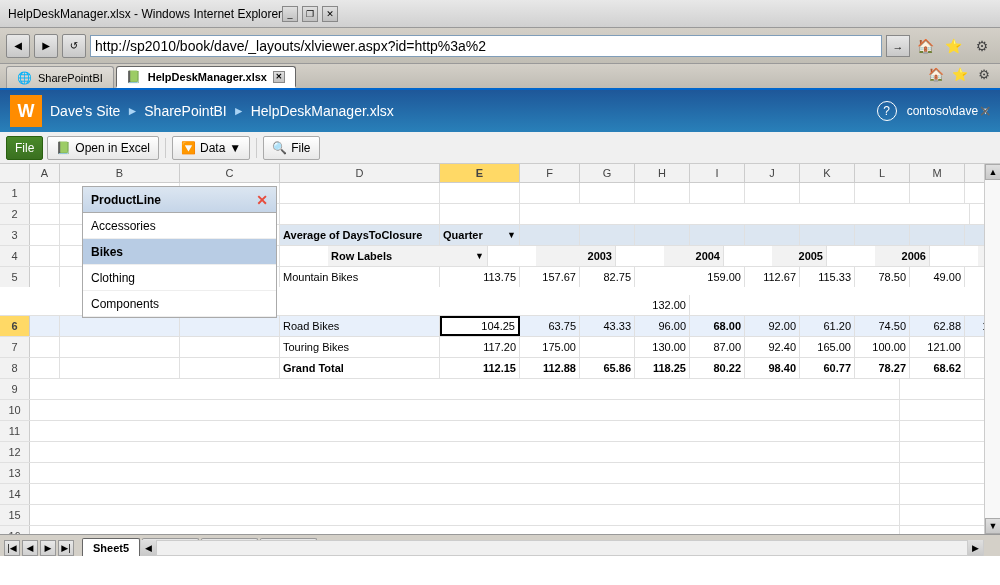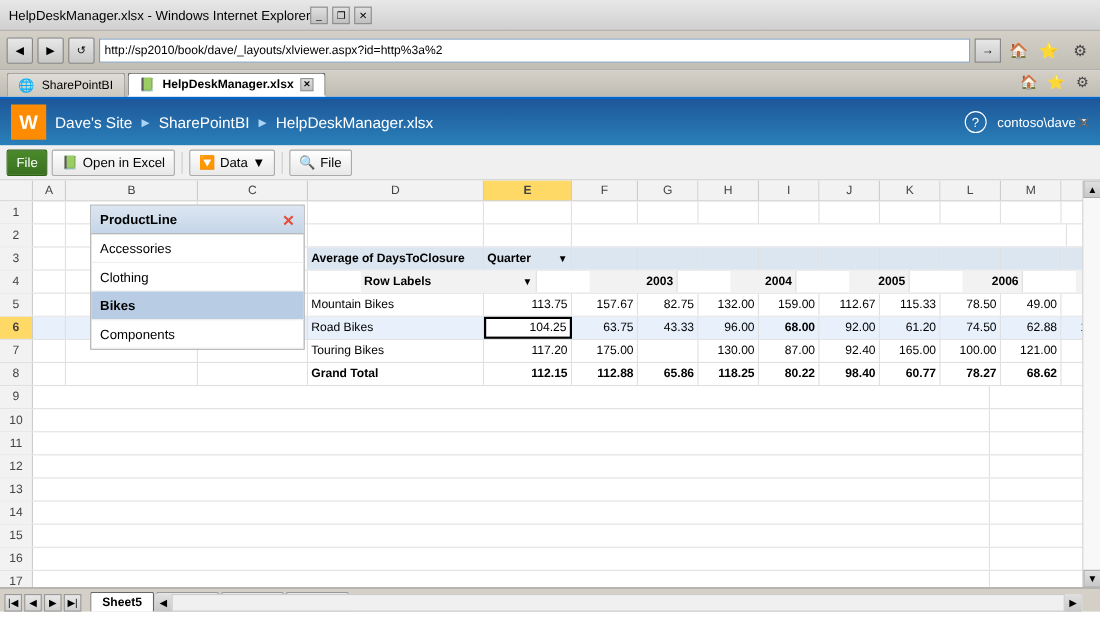--- a/index.html
+++ b/index.html
@@ -42,21 +42,21 @@
       border-radius: 2px;
       display: flex; align-items: center; justify-content: center;
       font-size: 10px; cursor: pointer;
     }
     .address-input {
       flex: 1;
       height: 22px;
       border: 1px solid #7f9db9;
       background: #fff;
       padding: 0 4px;
-      font-size: 11px;
+      font-size: 14px;
     }
     .go-btn {
       width: 24px; height: 22px;
       background: linear-gradient(to bottom, #e8e8e8, #c8c8c8);
       border: 1px solid #888;
       display: flex; align-items: center; justify-content: center;
       font-size: 11px; cursor: pointer;
     }
     .toolbar-icons { display: flex; gap: 4px; }
     .toolbar-icon {
@@ -593,21 +593,21 @@
 
     <div class="row">
       <div class="row-num">5</div>
       <div class="cell" style="width:30px;"></div>
       <div class="cell" style="width:120px;"></div>
       <div class="cell" style="width:100px;"></div>
       <div class="cell" style="width:160px;">Mountain Bikes</div>
       <div class="cell" style="width:80px; justify-content:flex-end;">113.75</div>
       <div class="cell" style="width:60px; justify-content:flex-end;">157.67</div>
       <div class="cell" style="width:55px; justify-content:flex-end;">82.75</div>
-      <div class="cell" style="width:55px; justify-content:flex-end;">132.00</div>
+      <div class="cell" style="width:55px; justify-content:flex-end;margin-top:28px;">132.00</div>
       <div class="cell" style="width:55px; justify-content:flex-end;">159.00</div>
       <div class="cell" style="width:55px; justify-content:flex-end;">112.67</div>
       <div class="cell" style="width:55px; justify-content:flex-end;">115.33</div>
       <div class="cell" style="width:55px; justify-content:flex-end;">78.50</div>
       <div class="cell" style="width:55px; justify-content:flex-end;">49.00</div>
       <div class="cell" style="width:55px; justify-content:flex-end;">49.33</div>
     </div>
 
     <div class="row" style="background:#e8f0fb;">
       <div class="row-num selected">6</div>
@@ -701,22 +701,22 @@
       </div>
 
   </div>
 
   <div class="slicer">
     <div class="slicer-header">
       <span>ProductLine</span>
       <span class="slicer-clear">✕</span>
     </div>
     <div class="slicer-item">Accessories</div>
+    <div class="slicer-item selected">Bikes</div>
     <div class="slicer-item">Clothing</div>
-    <div class="slicer-item selected">Bikes</div>
     <div class="slicer-item">Components</div>
   </div>
 
   <div class="scroll-right" style="right:0; top:0; height:370px;">
     <div class="scroll-btn">▲</div>
     <div class="scroll-track"></div>
     <div class="scroll-btn">▼</div>
   </div>
 </div>
 

